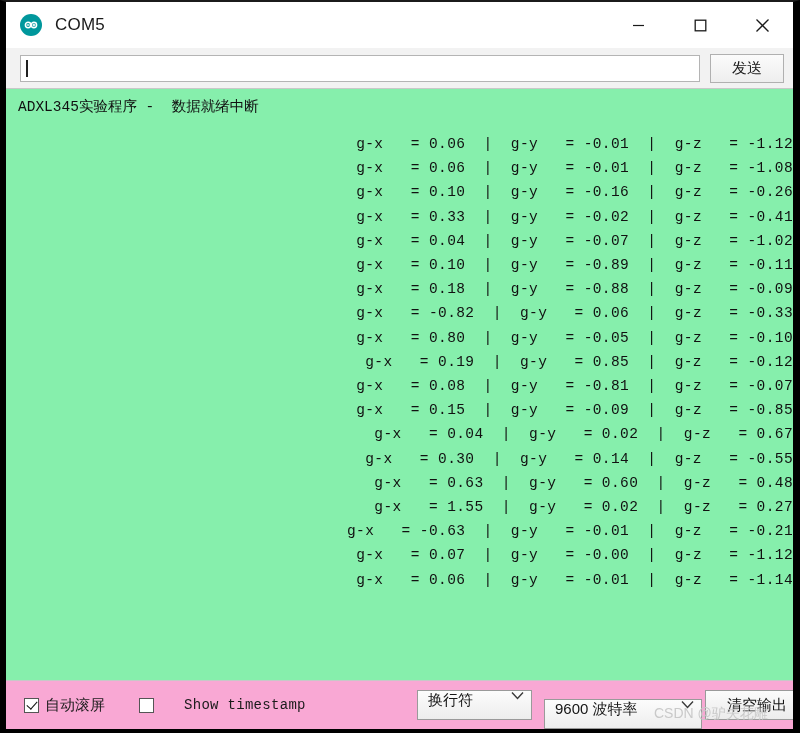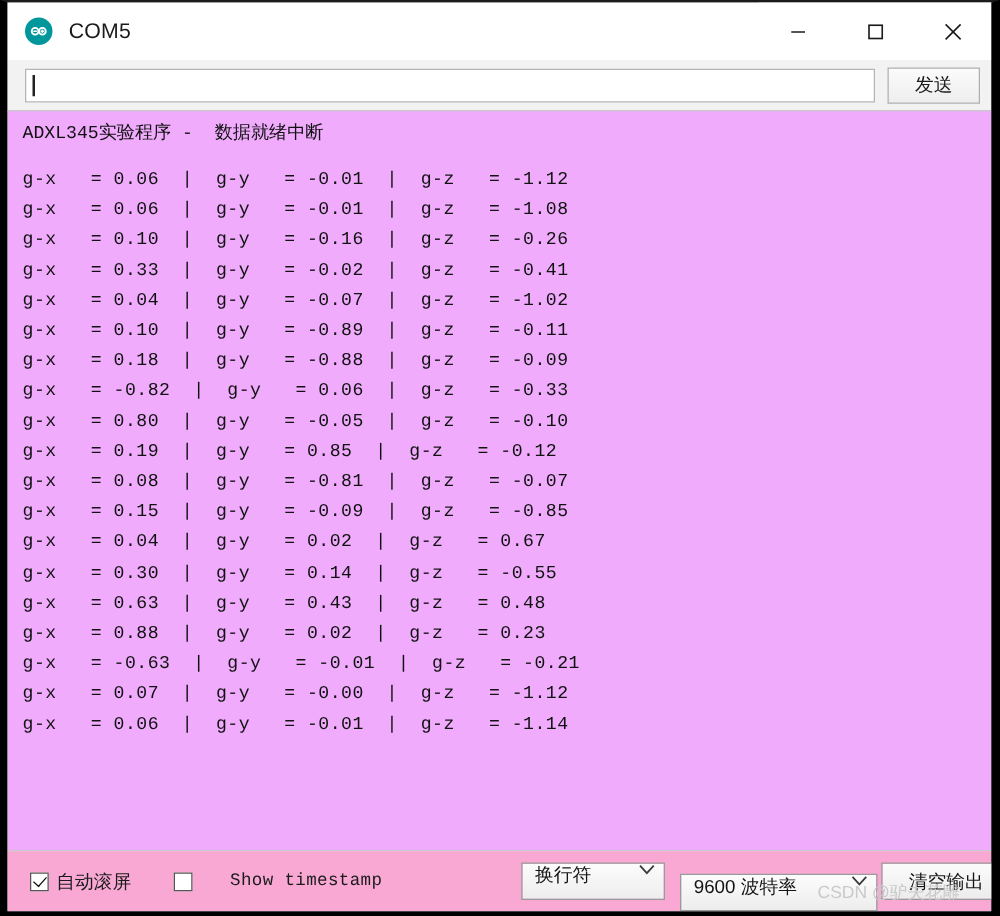--- a/index.html
+++ b/index.html
@@ -119,21 +119,21 @@
     display: flex;
     align-items: center;
     justify-content: center;
     font-family: "Liberation Sans", sans-serif;
   }
 
   
   .console {
     position: relative;
     height: 593px;
-    background: #f0abfc;
+    background: #86efac;
     border: 1px solid #c8c8c8;
     border-left: none;
     border-right: none;
     box-sizing: border-box;
     overflow: hidden;
     padding: 8px 0 0 12px;
   }
   .banner {
     font-family: "Liberation Mono", monospace;
     font-size: 14.5px;
@@ -142,20 +142,21 @@
     line-height: 21px;
     margin-bottom: 14px;
   }
   .log-line {
     font-family: "Liberation Mono", monospace;
     font-size: 14.5px;
     color: #111111;
     white-space: pre;
     line-height: 24.2px;
     letter-spacing: 0.4px;
+    text-align: right;
   }
 
   
   .statusbar {
     height: 48px;
     background: #f9a8d4;
     display: flex;
     align-items: center;
     position: relative;
     padding-left: 18px;
@@ -308,22 +309,22 @@
         <div class="log-line">g-x   = 0.04  |  g-y   = -0.07  |  g-z   = -1.02</div>
         <div class="log-line">g-x   = 0.10  |  g-y   = -0.89  |  g-z   = -0.11</div>
         <div class="log-line">g-x   = 0.18  |  g-y   = -0.88  |  g-z   = -0.09</div>
         <div class="log-line">g-x   = -0.82  |  g-y   = 0.06  |  g-z   = -0.33</div>
         <div class="log-line">g-x   = 0.80  |  g-y   = -0.05  |  g-z   = -0.10</div>
         <div class="log-line">g-x   = 0.19  |  g-y   = 0.85  |  g-z   = -0.12</div>
         <div class="log-line">g-x   = 0.08  |  g-y   = -0.81  |  g-z   = -0.07</div>
         <div class="log-line">g-x   = 0.15  |  g-y   = -0.09  |  g-z   = -0.85</div>
         <div class="log-line">g-x   = 0.04  |  g-y   = 0.02  |  g-z   = 0.67</div>
         <div class="log-line">g-x   = 0.30  |  g-y   = 0.14  |  g-z   = -0.55</div>
-        <div class="log-line">g-x   = 0.63  |  g-y   = 0.43  |  g-z   = 0.48</div>
-        <div class="log-line">g-x   = 0.88  |  g-y   = 0.02  |  g-z   = 0.23</div>
+        <div class="log-line">g-x   = 0.63  |  g-y   = 0.60  |  g-z   = 0.48</div>
+        <div class="log-line">g-x   = 1.55  |  g-y   = 0.02  |  g-z   = 0.27</div>
         <div class="log-line">g-x   = -0.63  |  g-y   = -0.01  |  g-z   = -0.21</div>
         <div class="log-line">g-x   = 0.07  |  g-y   = -0.00  |  g-z   = -1.12</div>
         <div class="log-line">g-x   = 0.06  |  g-y   = -0.01  |  g-z   = -1.14</div>
       </div>
   </div>
 
   <div class="statusbar">
     <div class="chk-wrap">
       <div class="chk-box checked"></div>
       <div class="chk-label">自动滚屏</div>

